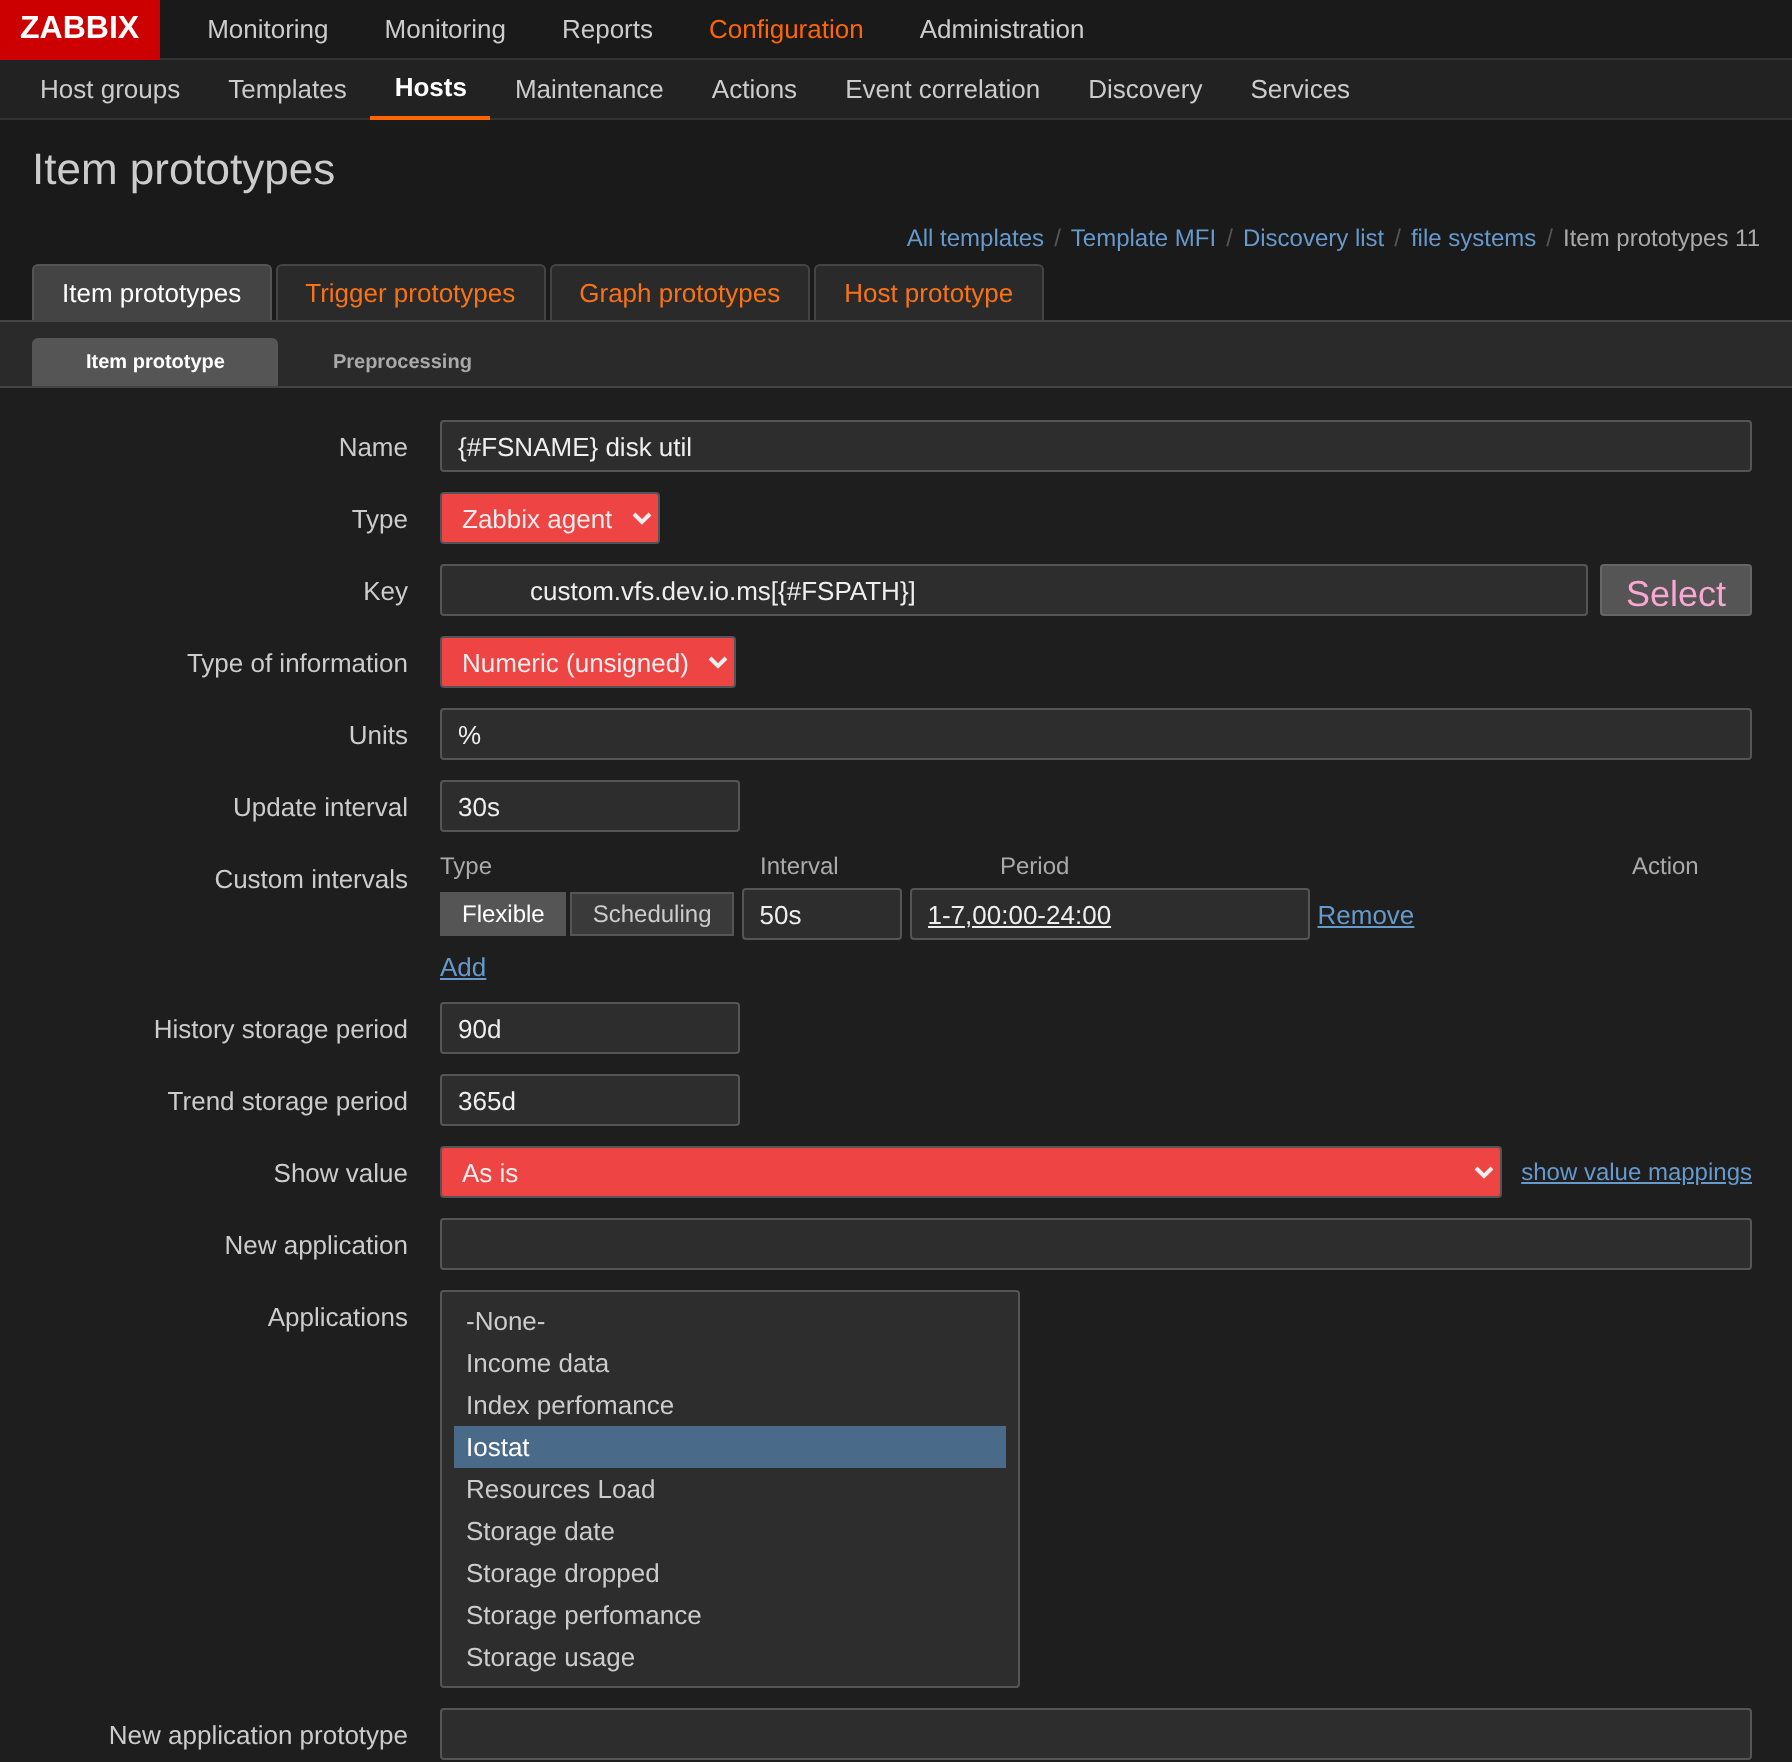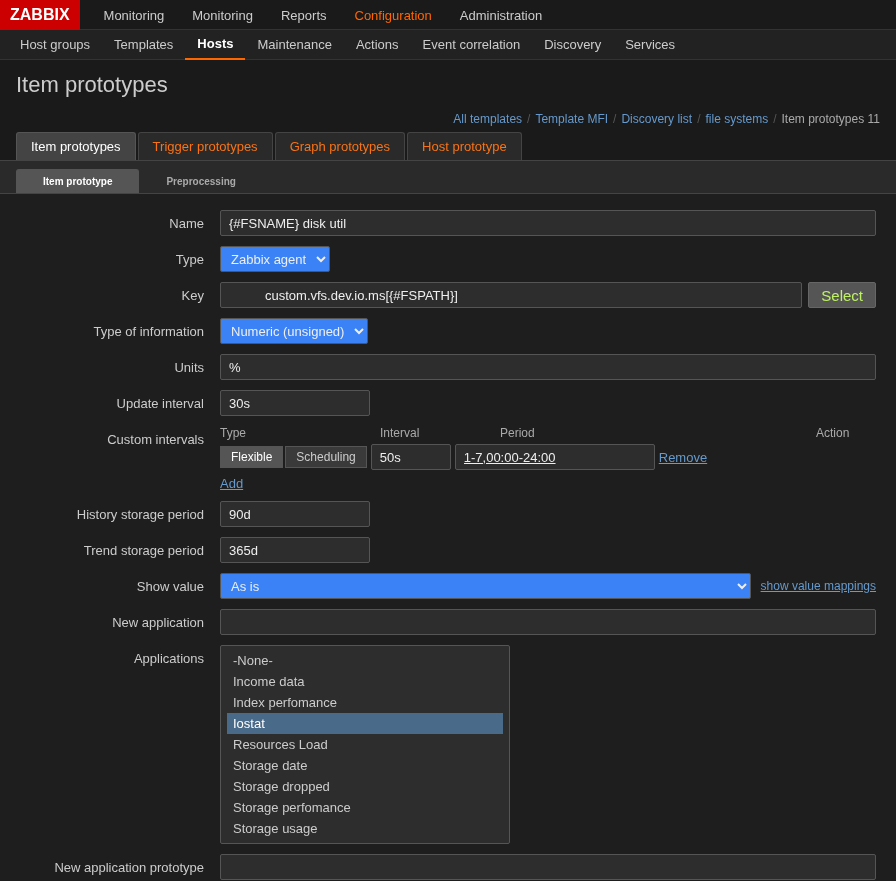--- a/index.html
+++ b/index.html
@@ -1,19 +1,19 @@
 <!DOCTYPE html>
 <html><head>
   <meta charset="utf-8">
   <style>
     * { margin: 0; padding: 0; box-sizing: border-box; }
     body { background: #1a1a1a; color: #ccc; font-family: Arial, sans-serif; font-size: 13px; width: 896px; }
 
     
-    .top-nav { background: #1a1a1a; display: flex; height: 30px; border-bottom: 1px solid #333; }
+    .top-nav { background: #1a1a1a; display: flex; align-items: center; height: 30px; border-bottom: 1px solid #333; }
     .logo { background: #cc0000; color: white; font-weight: bold; font-size: 16px; padding: 4px 10px; height: 30px; display: flex; align-items: center; margin-right: 10px; }
     .top-nav-items { display: flex; }
     .top-nav-item { color: #ccc; padding: 0 14px; height: 30px; display: flex; align-items: center; cursor: pointer; font-size: 13px; }
     .top-nav-item.active { color: #ff6600; }
 
     
     .second-nav { background: #222; display: flex; align-items: center; height: 30px; border-bottom: 1px solid #333; padding: 0 8px; }
     .second-nav-item { color: #ccc; padding: 0 12px; height: 30px; display: flex; align-items: center; cursor: pointer; font-size: 13px; }
     .second-nav-item.active { color: white; font-weight: bold; border-bottom: 2px solid #ff6600; }
 
@@ -50,34 +50,34 @@
       color: #eee;
       padding: 4px 8px;
       font-size: 13px;
       height: 26px;
       border-radius: 2px;
     }
     .full-width { width: 100%; }
 
     
     select, .select-styled {
-      background: #3b82f6;
+      background: #ef4444;
       border: 1px solid #555;
       color: #eee;
       padding: 4px 6px;
       font-size: 13px;
       height: 26px;
       border-radius: 2px;
       cursor: pointer;
     }
 
     
     .key-row { display: flex; align-items: center; gap: 6px; width: 100%; }
     .key-row input { flex: 1; padding-left: 44px; }
-    .btn { background: #555; color: #bef264; border: 1px solid #666; padding: 4px 12px; font-size: 15px; cursor: pointer; border-radius: 2px; height: 26px; }
+    .btn { background: #555; color: #f9a8d4; border: 1px solid #666; padding: 4px 12px; font-size: 18px; cursor: pointer; border-radius: 2px; height: 26px; }
     .btn-link { background: none; border: none; color: #6699cc; cursor: pointer; font-size: 13px; padding: 0; text-decoration: underline; }
 
     
     .intervals-table { width: 100%; }
     .intervals-header { display: flex; color: #aaa; font-size: 12px; margin-bottom: 4px; }
     .intervals-header .col-type { width: 160px; }
     .intervals-header .col-interval { width: 120px; }
     .intervals-header .col-period { flex: 1; }
     .intervals-header .col-action { width: 60px; }
     .intervals-row { display: flex; align-items: center; gap: 4px; }

